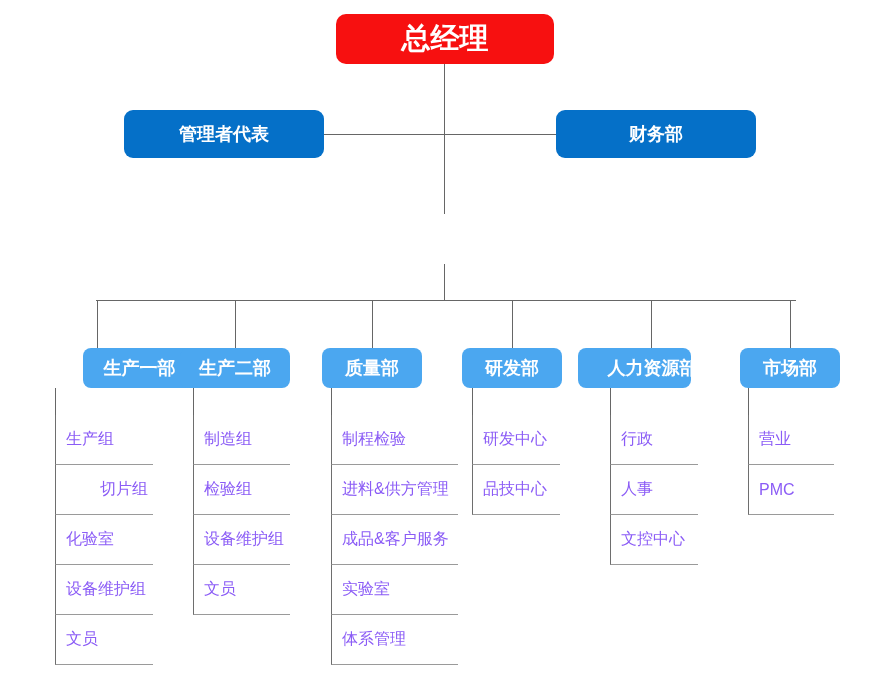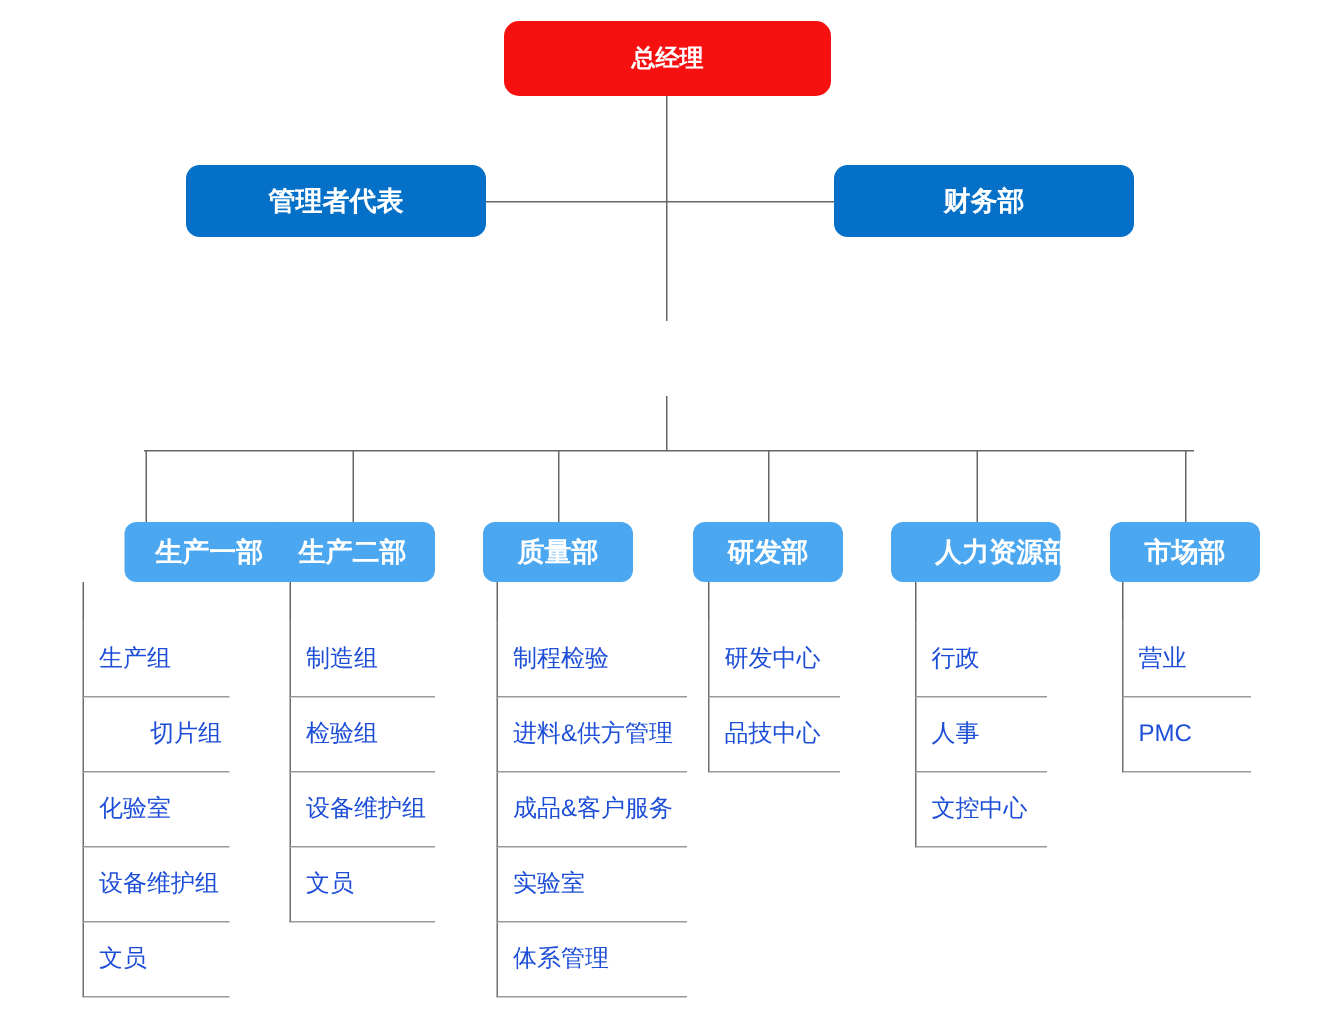--- a/index.html
+++ b/index.html
@@ -31,21 +31,21 @@
     border-radius: 9px;
     z-index: 3;
   }
 
   .node-ceo {
     left: 336px;
     top: 14px;
     width: 218px;
     height: 50px;
     background: #f71010;
-    font-size: 16px;
+    font-size: 29px;
     border-radius: 10px;
   }
 
   .node-l2 {
     top: 110px;
     width: 200px;
     height: 48px;
     background: #0570c8;
     font-size: 18px;
     border-radius: 9px;
@@ -90,21 +90,21 @@
     z-index: 2;
   }
   .sub-item {
     position: relative;
     box-sizing: border-box;
     height: 50px;
     display: flex;
     align-items: center;
     padding-left: 10px;
     font-size: 16px;
-    color: #1d4ed8;
+    color: #8b5cf6;
     white-space: nowrap;
     border-bottom: 1px solid #9a9a9a;
     border-left: 1px solid #6e6e6e;
   }
 </style>
 </head>
 <body>
 
 <div id="chart-root">
 
@@ -154,21 +154,21 @@
         <div class="sub-item" style="height: 50px;">体系管理</div>
       </div>
       <div class="line vline" style="left: 512px; top: 300px; height: 48px;"></div>
       <div class="node dept" style="left: 462px; width: 100px;">研发部</div>
       <div class="line vline" style="left: 472px; top: 388px; height: 27px;"></div>
       <div class="sub-col" style="left: 472px; top: 415px; width: 88px;">
         <div class="sub-item" style="height: 50px;">研发中心</div>
         <div class="sub-item" style="height: 50px;">品技中心</div>
       </div>
       <div class="line vline" style="left: 650.5px; top: 300px; height: 48px;"></div>
-      <div class="node dept" style="left: 594px; width: 113px; padding-left: 36px;">人力资源部</div>
+      <div class="node dept" style="left: 578px; width: 113px; padding-left: 36px;">人力资源部</div>
       <div class="line vline" style="left: 610px; top: 388px; height: 27px;"></div>
       <div class="sub-col" style="left: 610px; top: 415px; width: 88px;">
         <div class="sub-item" style="height: 50px;">行政</div>
         <div class="sub-item" style="height: 50px;">人事</div>
         <div class="sub-item" style="height: 50px;">文控中心</div>
       </div>
       <div class="line vline" style="left: 790px; top: 300px; height: 48px;"></div>
       <div class="node dept" style="left: 740px; width: 100px;">市场部</div>
       <div class="line vline" style="left: 748px; top: 388px; height: 27px;"></div>
       <div class="sub-col" style="left: 748px; top: 415px; width: 86px;">

